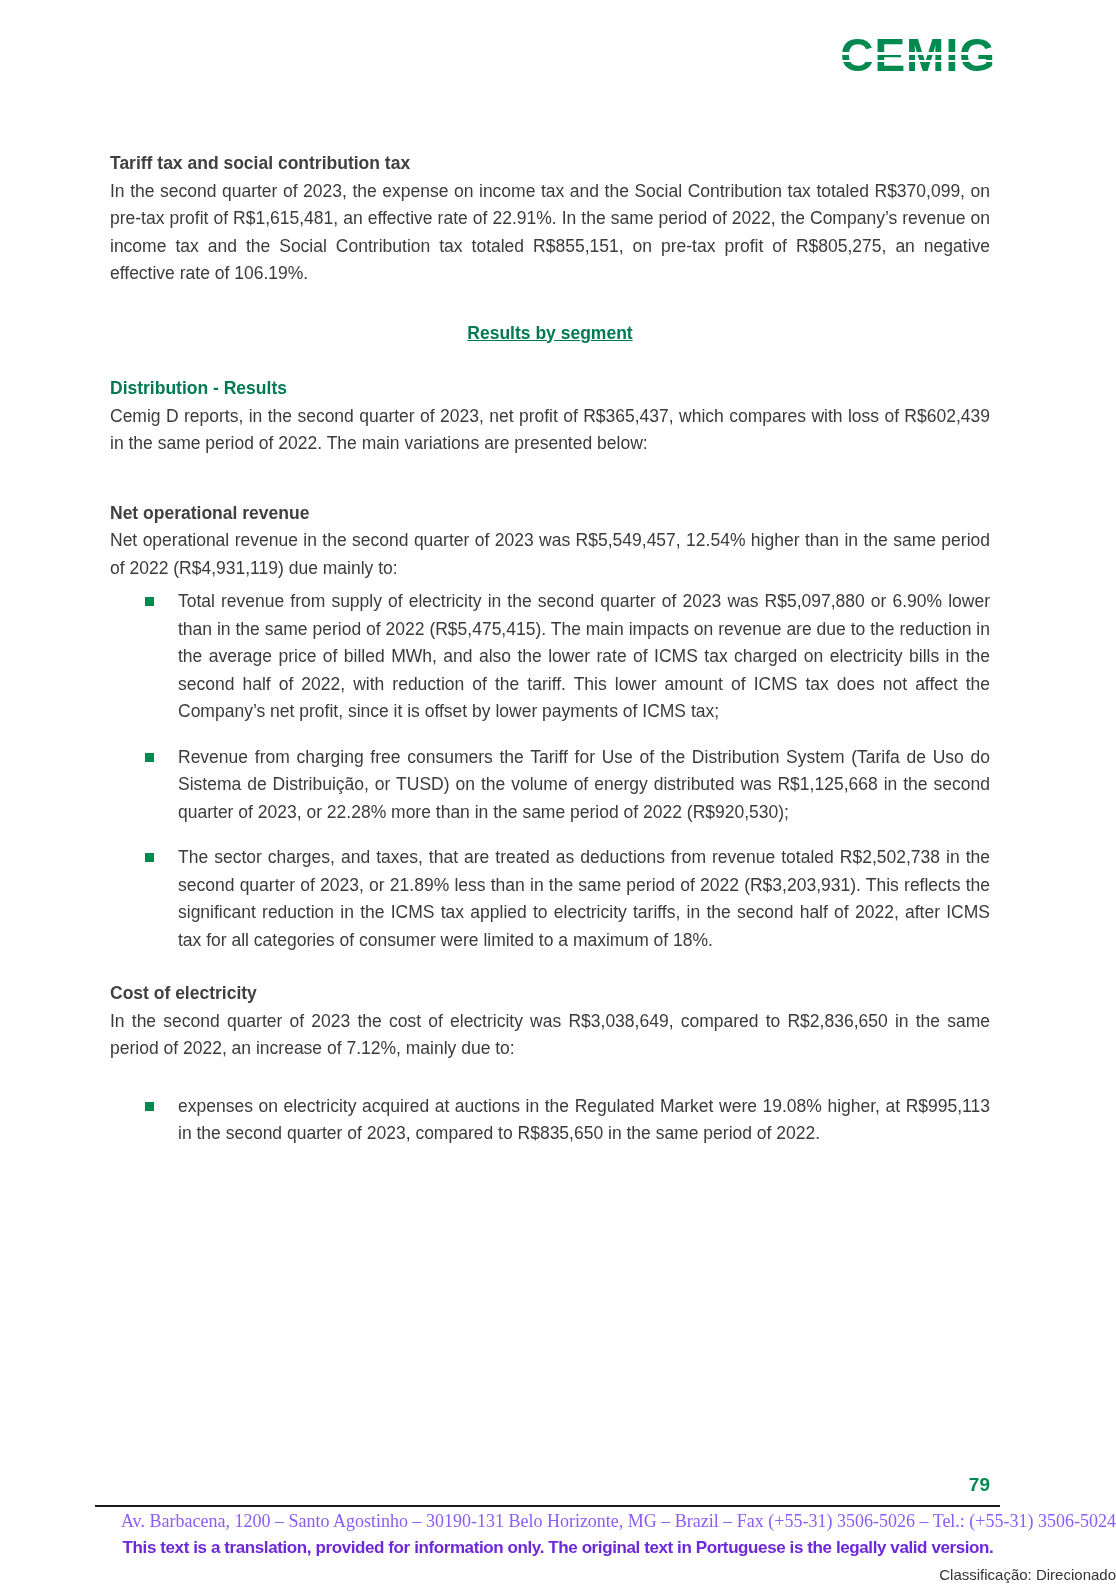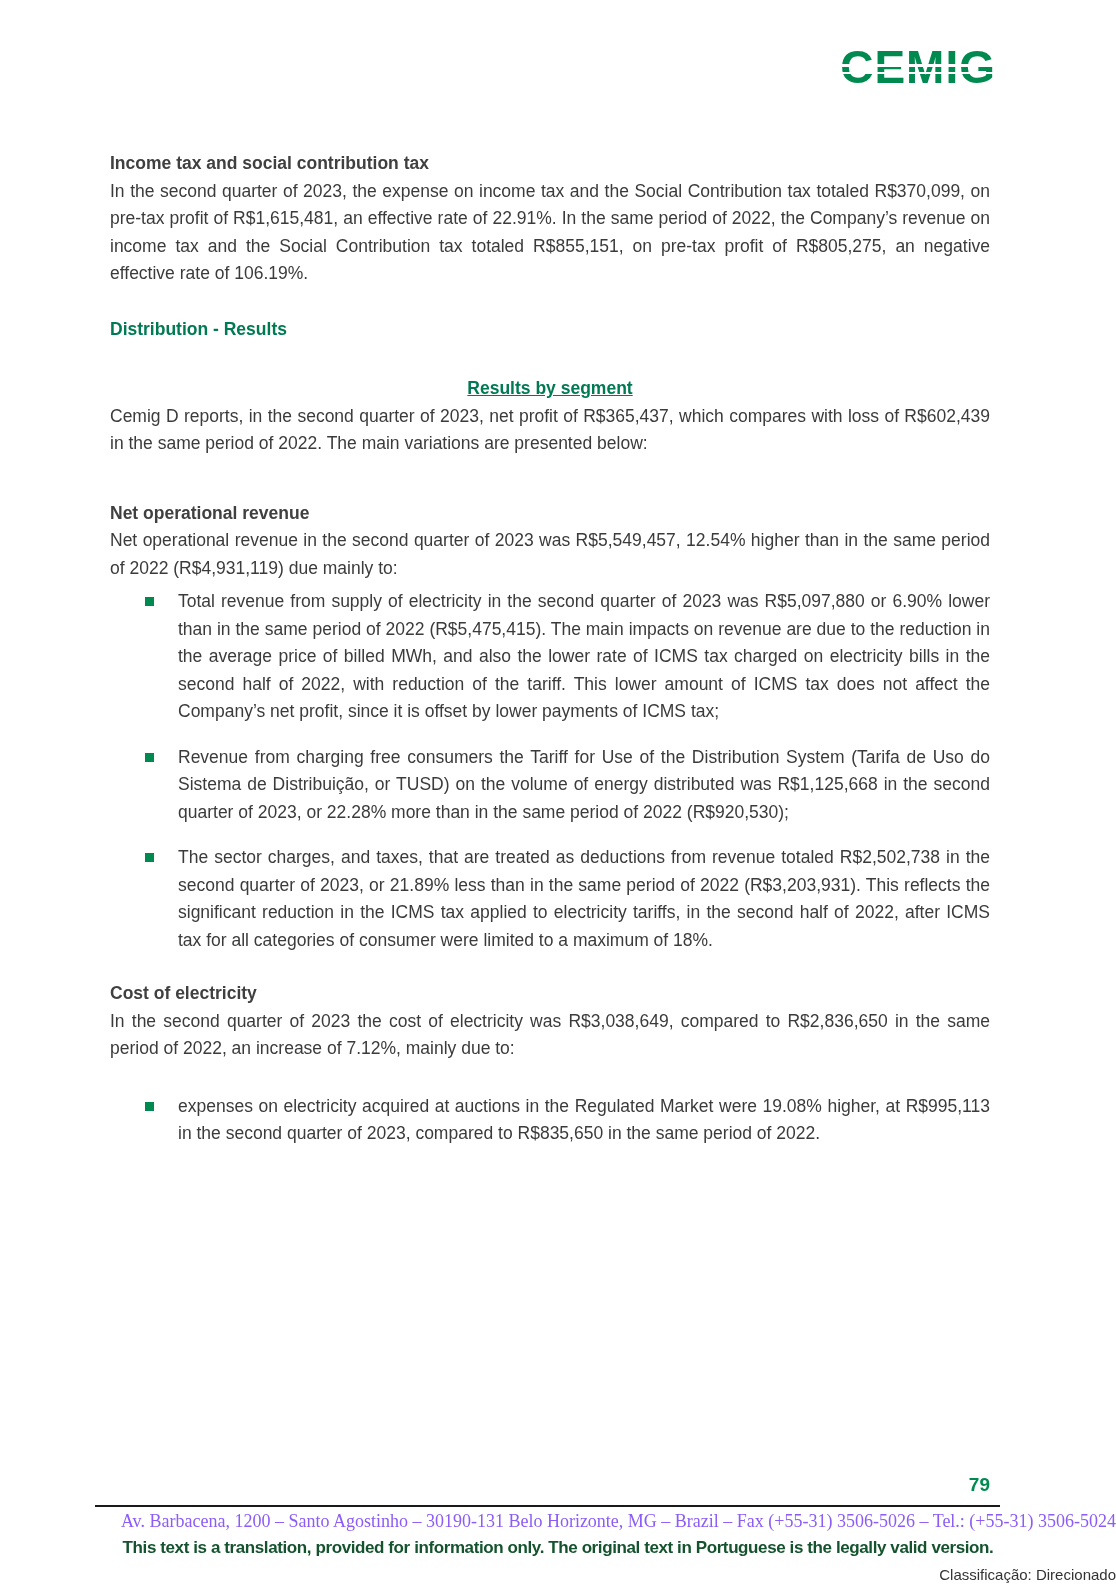--- a/index.html
+++ b/index.html
@@ -15,21 +15,21 @@
     background: #ffffff;
     position: relative;
     font-family: "Liberation Sans", sans-serif;
     color: var(--text-dark);
     overflow: hidden;
   }
 
   
   .logo-wrap {
     position: absolute;
-    top: 44px;
+    top: 32px;
     right: 120px;
     text-align: center;
   }
   .logo {
     position: relative;
     color: var(--brand-green);
     font-weight: bold;
     font-size: 46px;
     line-height: 46px;
     letter-spacing: 1px;
@@ -138,49 +138,49 @@
     line-height: 20px;
     color: #8b5cf6;
   }
   .footer-translation {
     margin-top: 6px;
     text-align: center;
     font-weight: bold;
     font-size: 17px;
     line-height: 21px;
     letter-spacing: -0.4px;
-    color: #14532d;
+    color: #6d28d9;
   }
   .footer-classification {
     margin-top: 8px;
     text-align: right;
     font-size: 15px;
     line-height: 18px;
     color: #333333;
   }
 </style>
 </head>
 <body>
 
 <div class="page">
 
   <div class="logo-wrap">
     <div class="logo">CEMIG</div>
   </div>
 
   <div class="content">
 
-    <h3>Income tax and social contribution tax</h3>
+    <h3>Tariff tax and social contribution tax</h3>
 
     <p class="m-para-1">In the second quarter of 2023, the expense on income tax and the Social Contribution tax totaled R$370,099, on pre-tax profit of R$1,615,481, an effective rate of 22.91%. In the same period of 2022, the Company’s revenue on income tax and the Social Contribution tax totaled R$855,151, on pre-tax profit of R$805,275, an negative effective rate of 106.19%.</p>
 
 
+    <h3 class="green centered m-seg">Results by segment</h3>
+
     <h3 class="green m-dist">Distribution - Results</h3>
-
-    <h3 class="green centered m-seg">Results by segment</h3>
 
     <p class="m-sum">Cemig D reports, in the second quarter of 2023, net profit of R$365,437, which compares with loss of R$602,439 in the same period of 2022. The main variations are presented below:</p>
 
     <h3 class="m-nor">Net operational revenue</h3>
 
     <p class="m-nor-p">Net operational revenue in the second quarter of 2023 was R$5,549,457, 12.54% higher than in the same period of 2022 (R$4,931,119) due mainly to:</p>
 
     <ul class="bullets">
       <li>
         <span class="bullet-marker"></span>

